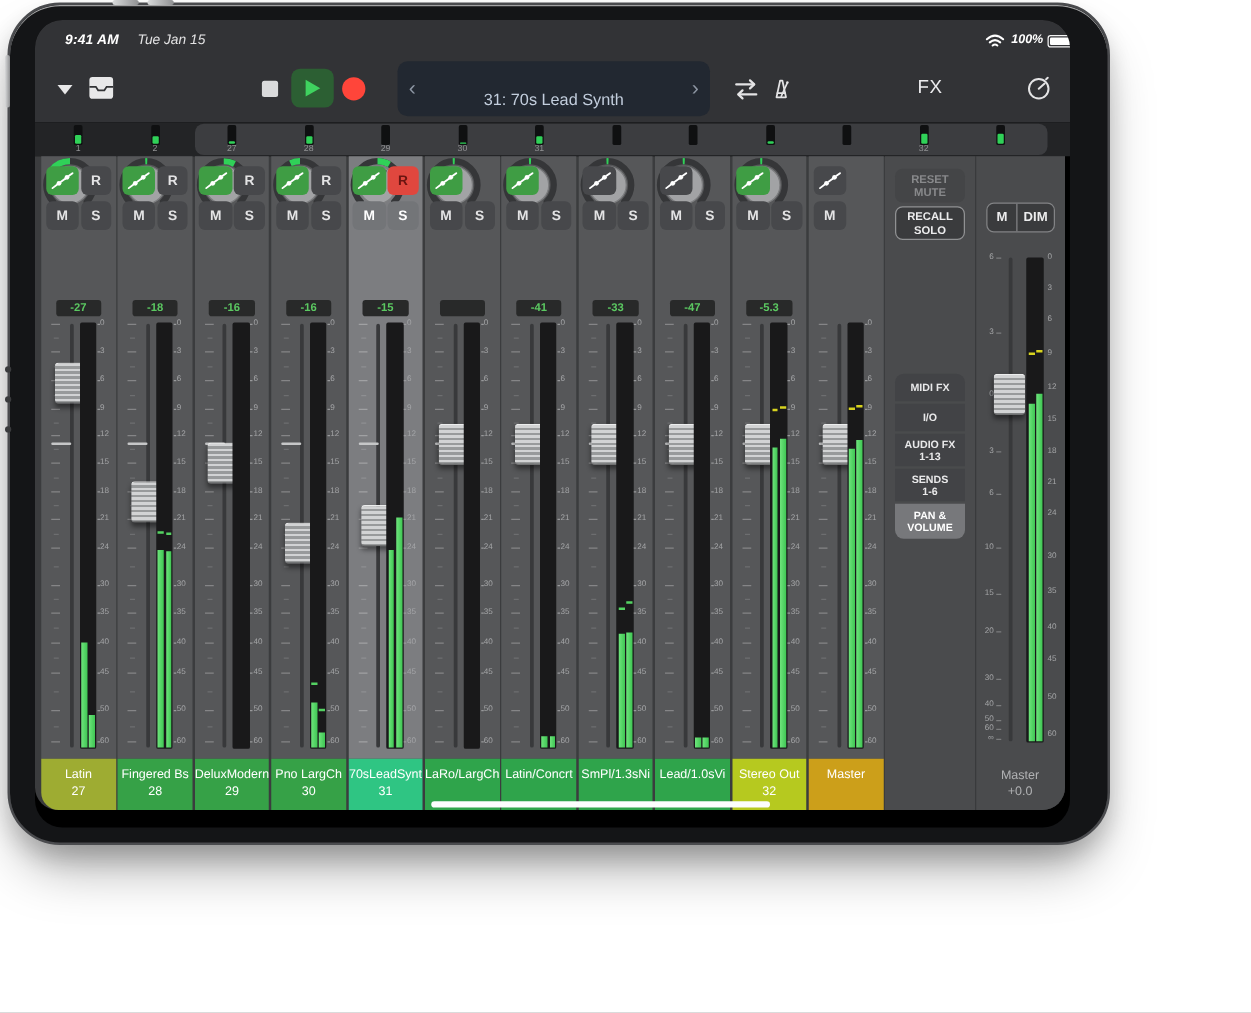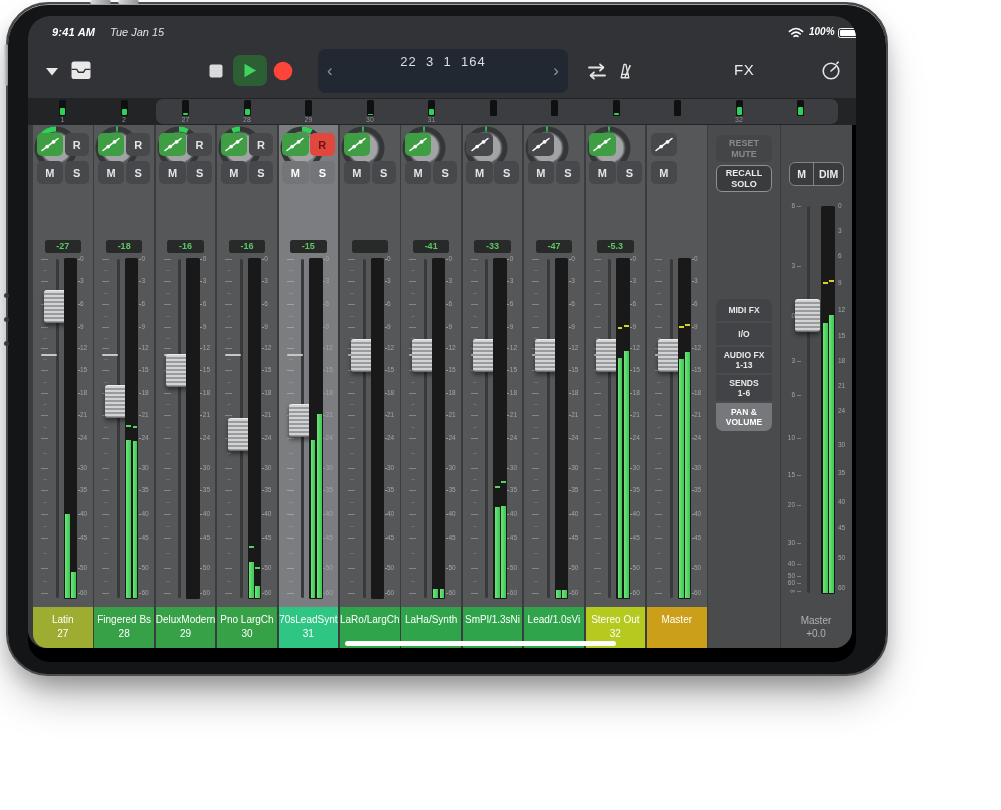--- a/index.html
+++ b/index.html
@@ -128,21 +128,21 @@
             </svg>
       </span>
       <span class="tool-ic" style="left:245px;top:45px;">
         <svg width="20" height="20">
               <circle cx="10" cy="10" r="9.3" fill="#ff453a"></circle>
             </svg>
       </span>
 
       <div class="lcd">
         <span class="chev" style="left:9px;">‹</span>
-        <div class="pos">22  3  1  164</div>
+        <div class="trk">31: 70s Lead Synth</div>
         <span class="chev" style="right:9px;">›</span>
       </div>
 
       <span class="tool-ic" style="left:556px;top:46px;">
         <svg width="26" height="19" viewBox="0 0 26 19" fill="none" stroke="#e4e4e5" stroke-width="1.8" stroke-linecap="round" stroke-linejoin="round">
           <path d="M5 5.5 H19"></path>
               <path d="M16 2.3 L19.4 5.5 L16 8.7"></path>
           <path d="M21 13.5 H7"></path>
               <path d="M10 10.3 L6.6 13.5 L10 16.7"></path>
         </svg>
@@ -1191,21 +1191,21 @@
             <div class="l2">30</div>
           </div>
           <div class="tlabel" style="left: 250.6px; background: rgb(47, 197, 131); border-radius: 0px;">
             <div class="l1">70sLeadSynt</div>
             <div class="l2">31</div>
           </div>
           <div class="tlabel" style="left: 312px; background: rgb(47, 164, 75); border-radius: 0px;">
             <div class="l1">LaRo/LargCh</div>
           </div>
           <div class="tlabel" style="left: 373.4px; background: rgb(47, 164, 75); border-radius: 0px;">
-            <div class="l1">LaHa/Synth</div>
+            <div class="l1">Latin/Concrt</div>
           </div>
           <div class="tlabel" style="left: 434.8px; background: rgb(47, 164, 75); border-radius: 0px;">
             <div class="l1">SmPl/1.3sNi</div>
           </div>
           <div class="tlabel" style="left: 496.2px; background: rgb(47, 164, 75); border-radius: 0px;">
             <div class="l1">Lead/1.0sVi</div>
           </div>
           <div class="tlabel" style="left: 557.6px; background: rgb(182, 201, 31); border-radius: 0px;">
             <div class="l1">Stereo Out</div>
             <div class="l2">32</div>

